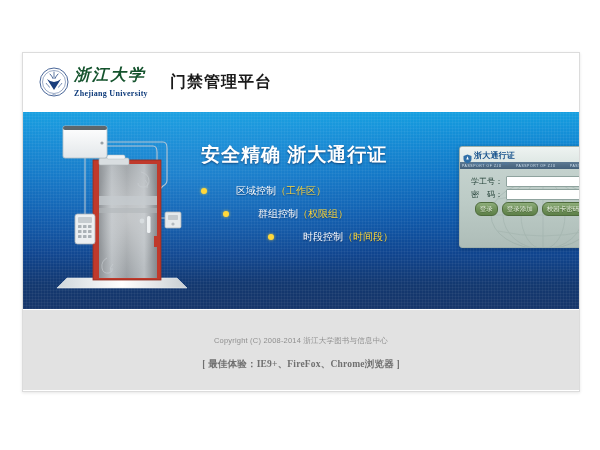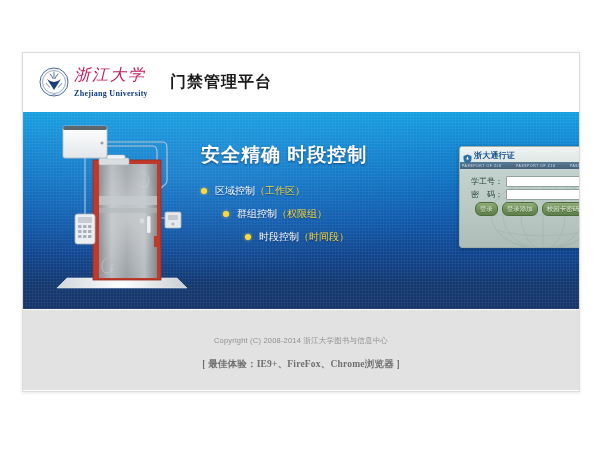--- a/index.html
+++ b/index.html
@@ -45,23 +45,23 @@
     position: relative;
   }
   #zju-logo-mark svg { display:block; }
   .logo-text-block {
     margin-left: 5px;
     line-height: 1;
   }
   .logo-cn {
     font-family: "Liberation Serif", serif;
     font-size: 16px;
-    font-weight: normal;
+    font-weight: bold;
     font-style: italic;
-    color: #be185d;
+    color: #14532d;
     letter-spacing: 2px;
     white-space: nowrap;
   }
   .logo-en {
     font-family: "Liberation Serif", serif;
     font-size: 8px;
     font-weight: bold;
     color: #0d3a7a;
     letter-spacing: 0.3px;
     margin-top: 7px;
@@ -136,31 +136,31 @@
   .feature-row {
     display: flex;
     align-items: center;
     font-size: 10px;
     color: #ffffff;
     margin-bottom: 9px;
     white-space: nowrap;
     text-shadow: 0 1px 1px rgba(0,20,60,0.5);
   }
   .feature-row.indent-1 { padding-left: 22px; }
-  .feature-row.indent-2 { padding-left: 44px; }
+  .feature-row.indent-2 { padding-left: 44px; justify-content: center; }
   .feature-bullet {
     width: 6px;
     height: 6px;
     border-radius: 50%;
     background: #ffd83b;
     box-shadow: 0 0 3px rgba(255,216,59,0.8);
     margin-right: 8px;
     flex: 0 0 6px;
   }
-  .feature-main { color: #ffffff; }
+  .feature-main { color: #ffffff; margin-left: 21px; }
   .feature-paren { color: #ffd83b; }
 
   
   #login-panel {
     position: absolute;
     left: 436px;
     top: 34px;
     width: 152px;
     height: 100px;
     background: linear-gradient(180deg, #c9d6d2 0%, #bccbc6 55%, #aebdb8 100%);
@@ -405,21 +405,21 @@
           <rect x="47" y="117" width="3.5" height="3" rx="0.6"></rect>
         </g>
 
         <rect x="124" y="94" width="16" height="16" rx="1.5" fill="#e6eaec" stroke="#aeb5ba" stroke-width="0.8"></rect>
         <rect x="127" y="97" width="10" height="5" rx="0.8" fill="#c3c9cd"></rect>
         <circle cx="132" cy="106" r="1.6" fill="#b2b9be"></circle>
       </svg>
     </div>
 
     <div id="slogan-block">
-      <div id="slogan-title">安全精确  时段控制</div>
+      <div id="slogan-title">安全精确  浙大通行证</div>
 
       <div id="feature-list">
         <div class="feature-row">
           <span class="feature-bullet"></span>
           <span class="feature-main">区域控制</span>
           <span class="feature-paren">（工作区）</span>
         </div>
         <div class="feature-row indent-1">
           <span class="feature-bullet"></span>
           <span class="feature-main">群组控制</span>

